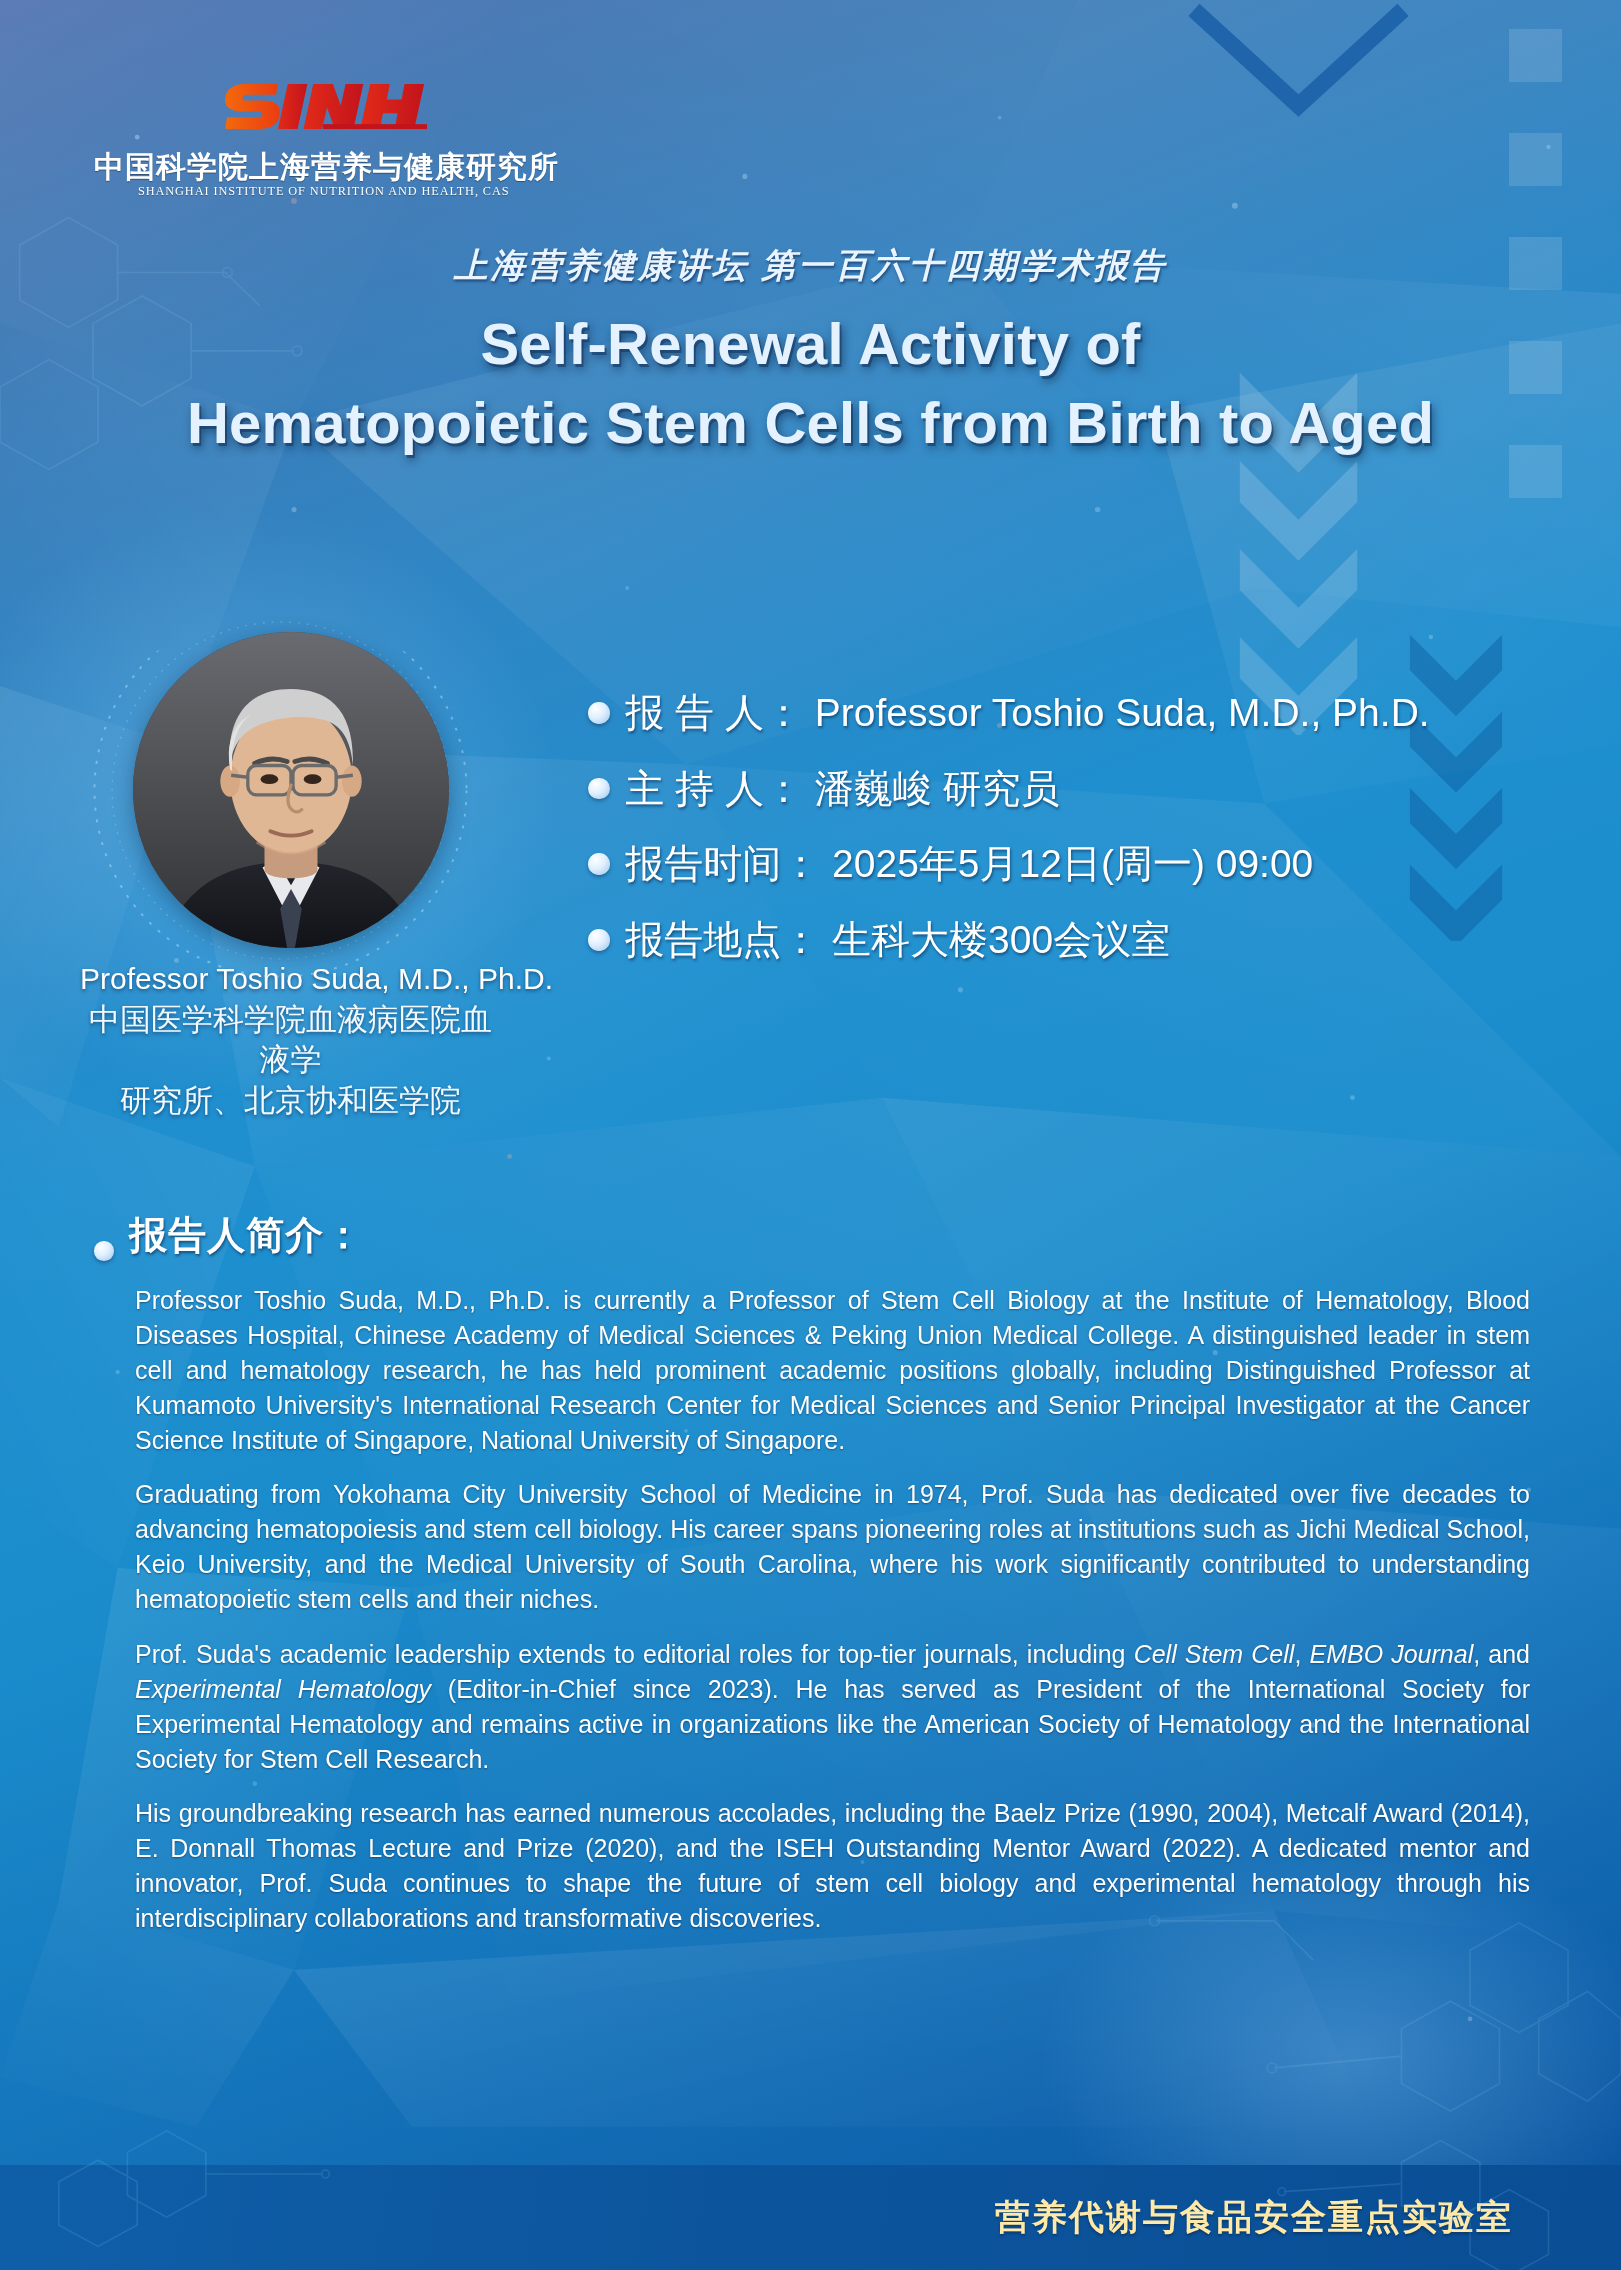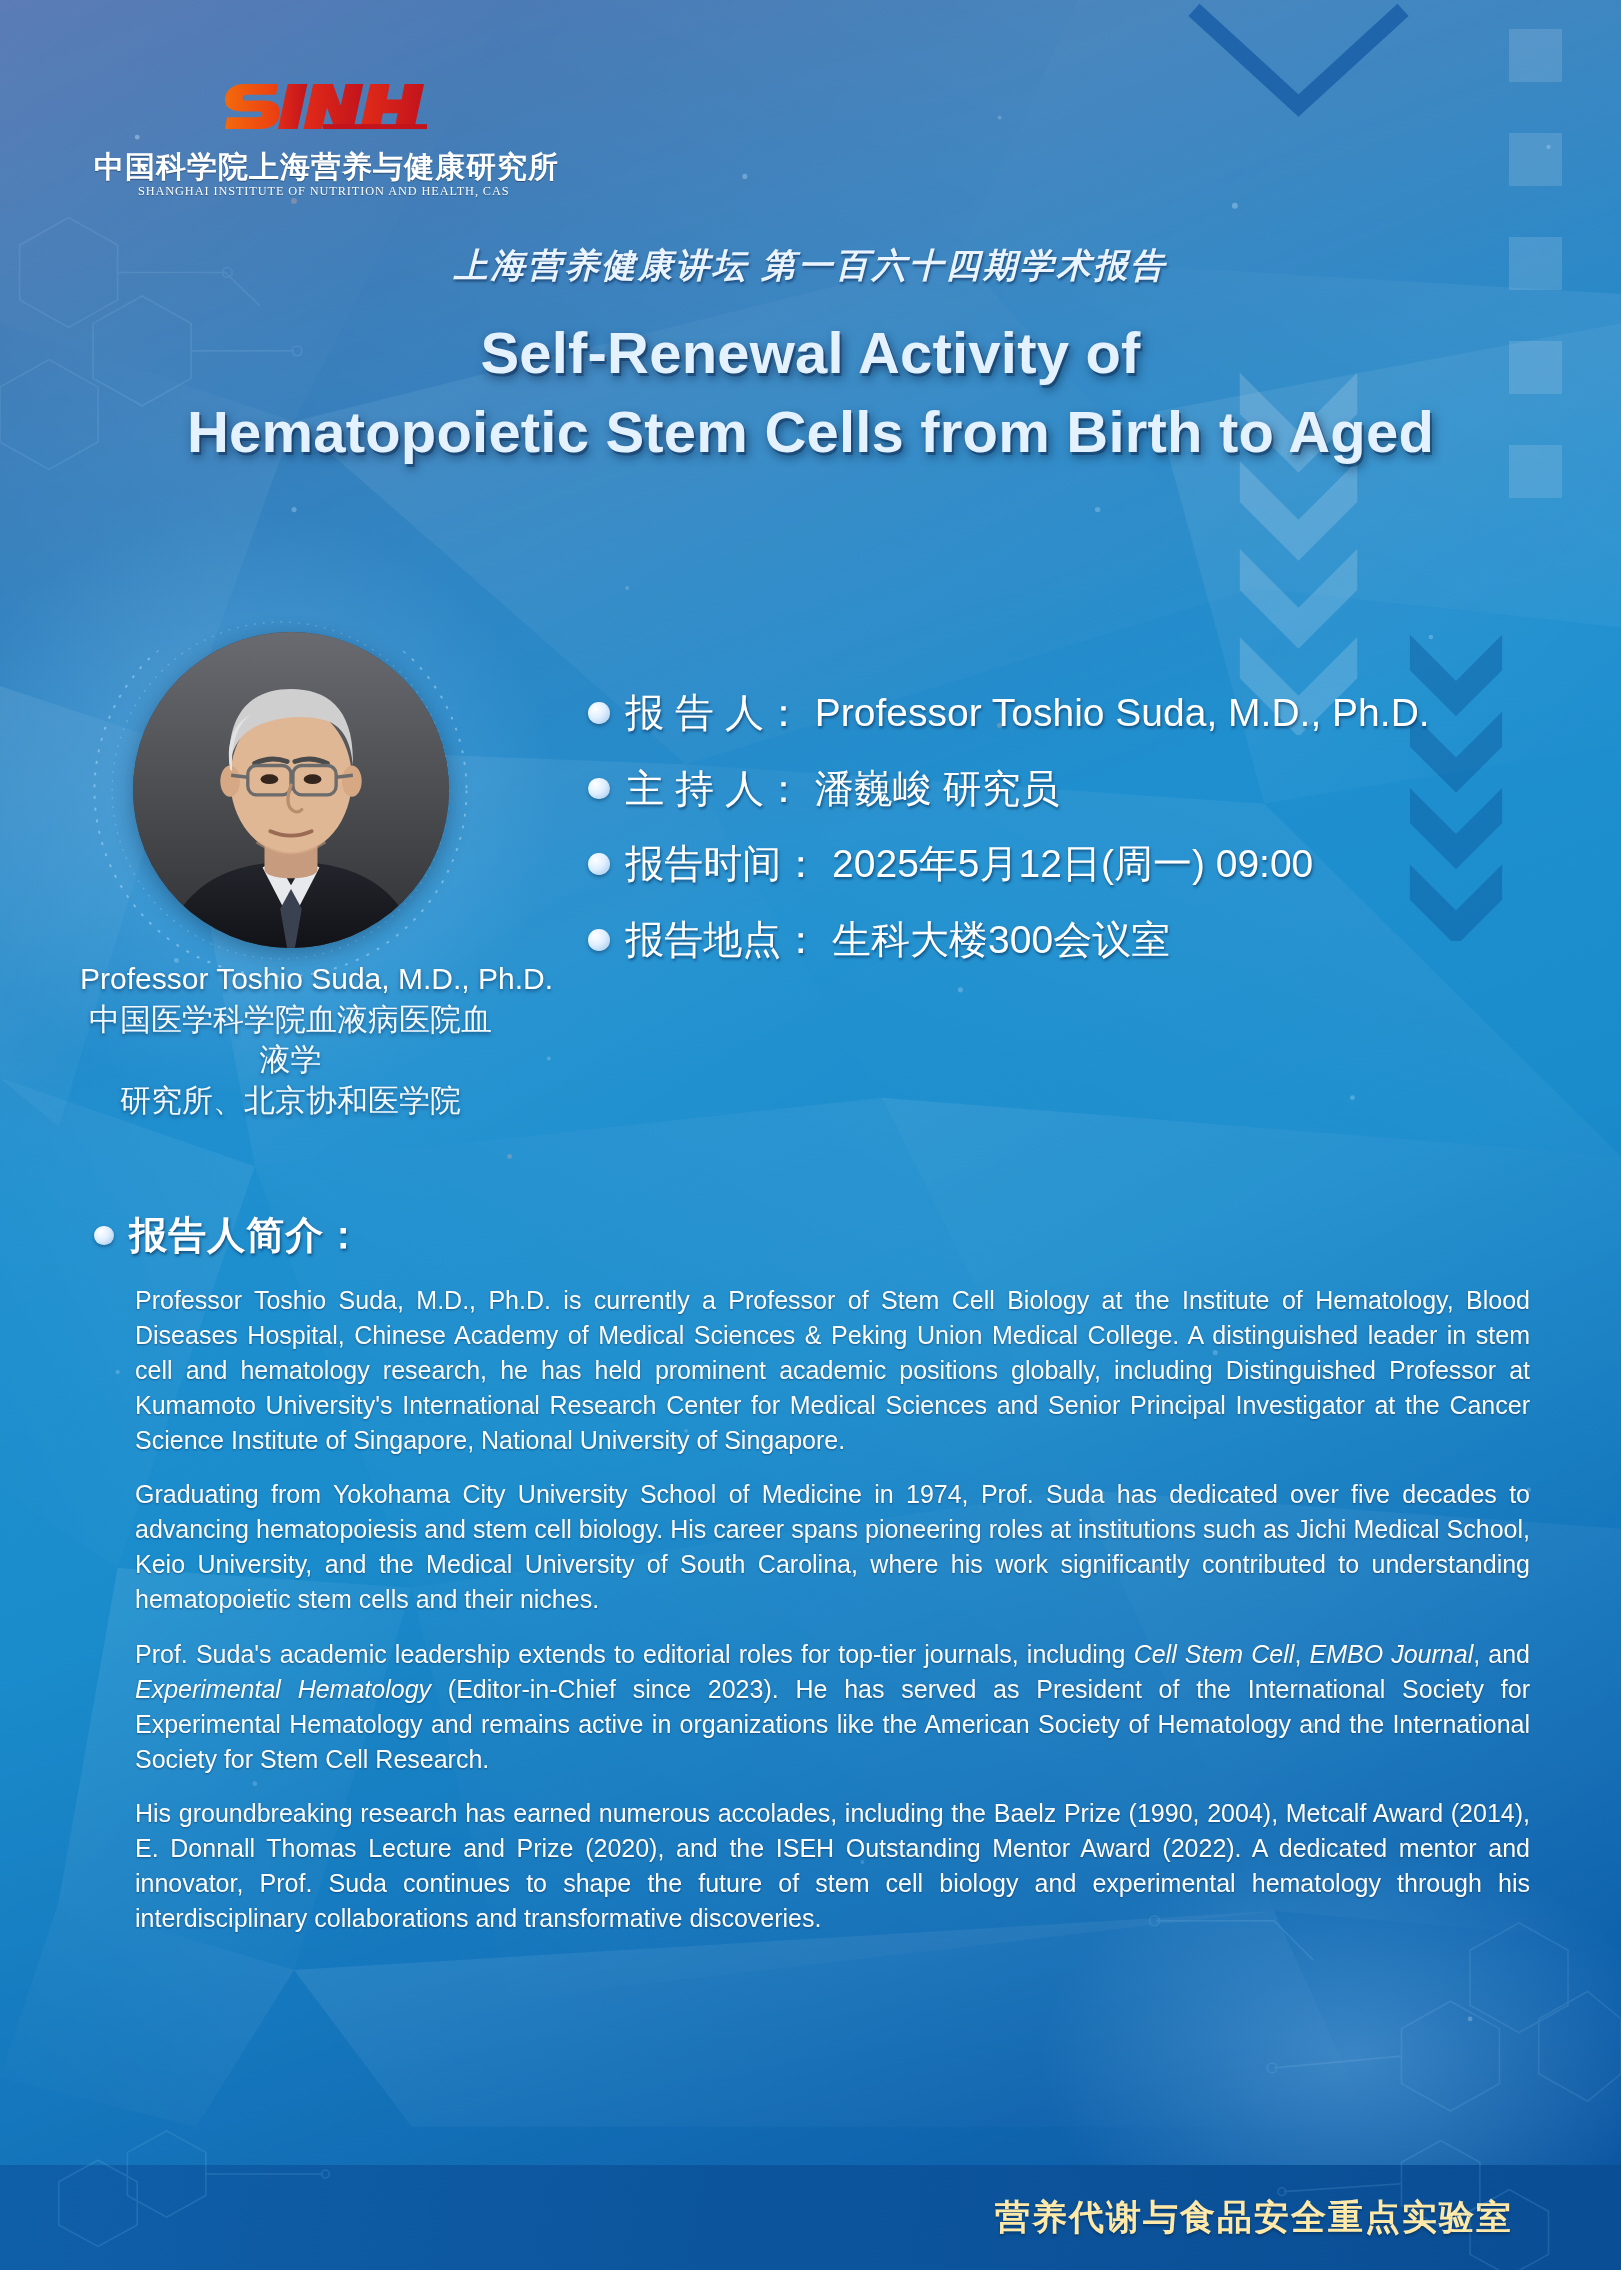--- a/index.html
+++ b/index.html
@@ -56,21 +56,21 @@
   }
 
   
   #title-block{ position:absolute; left:0; right:0; top:243px; text-align:center; }
   .kicker{
     font-size:34px; color:#eaf4ff; letter-spacing:2.9px; font-weight:600;
     text-shadow:1px 2px 2.9px rgba(0,20,60,.55);
     font-style:italic;
   }
   .maintitle{
-    margin-top:26px;
+    margin-top:17px;
     font-size:58px; font-weight:bold; color:#e4f1ff;
     letter-spacing:0.2px; line-height:1.32;
     text-shadow: 2px 2.9px 0px rgba(10,40,80,.45), 2.9px 4.9px 9.8px rgba(0,20,50,.5);
   }
 
   
   #portrait-wrap{ position:absolute; left:80px; top:632px; width:421px; text-align:center; }
   .halo{
     position:absolute; left:-9.8px; top:-17.6px; width:421px; height:392px;
     border-radius:50%;
@@ -111,21 +111,21 @@
     font-size:39px; color:#ffffff; font-weight:500;
     text-shadow:1px 2px 2.9px rgba(0,25,60,.55);
   }
   .ivalue{
     font-size:39px; color:#ffffff; margin-left:11.8px;
     text-shadow:1px 2px 2.9px rgba(0,25,60,.55);
   }
 
   
   #bio{ position:absolute; left:94px; top:1210px; width:1436px; }
-  .bio-head{ display:flex; align-items:center; margin-bottom:21.6px; }
+  .bio-head{ display:flex; align-items:flex-end; margin-bottom:21.6px; }
   .bio-head .bullet{ width:19.6px; height:19.6px; margin-right:15.7px; }
   .bio-title{
     font-size:38px; color:#fff; font-weight:600; letter-spacing:1px;
     text-shadow:1px 2px 2.9px rgba(0,25,60,.55);
   }
   .bio-body{ padding-left:41px; }
   .para{
     color:#ffffff; font-size:25px; line-height:1.40;
     text-align:justify; text-justify:inter-word;
     margin-bottom:19.6px;

